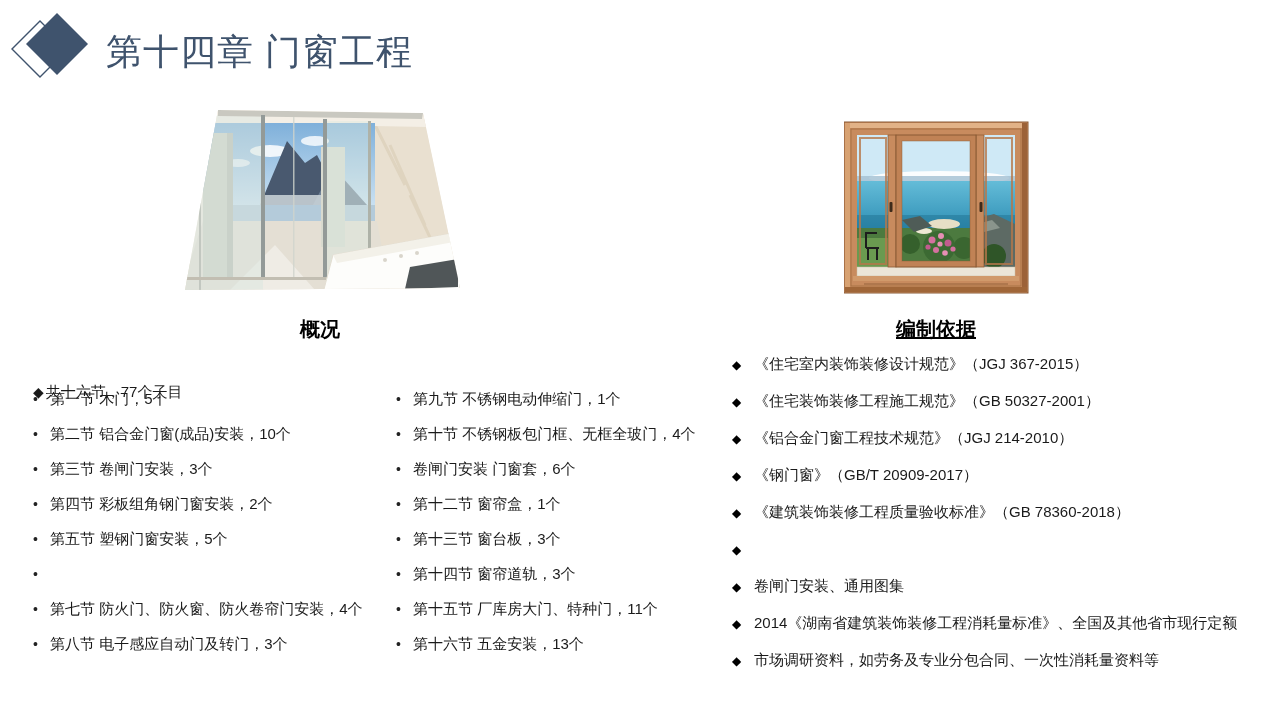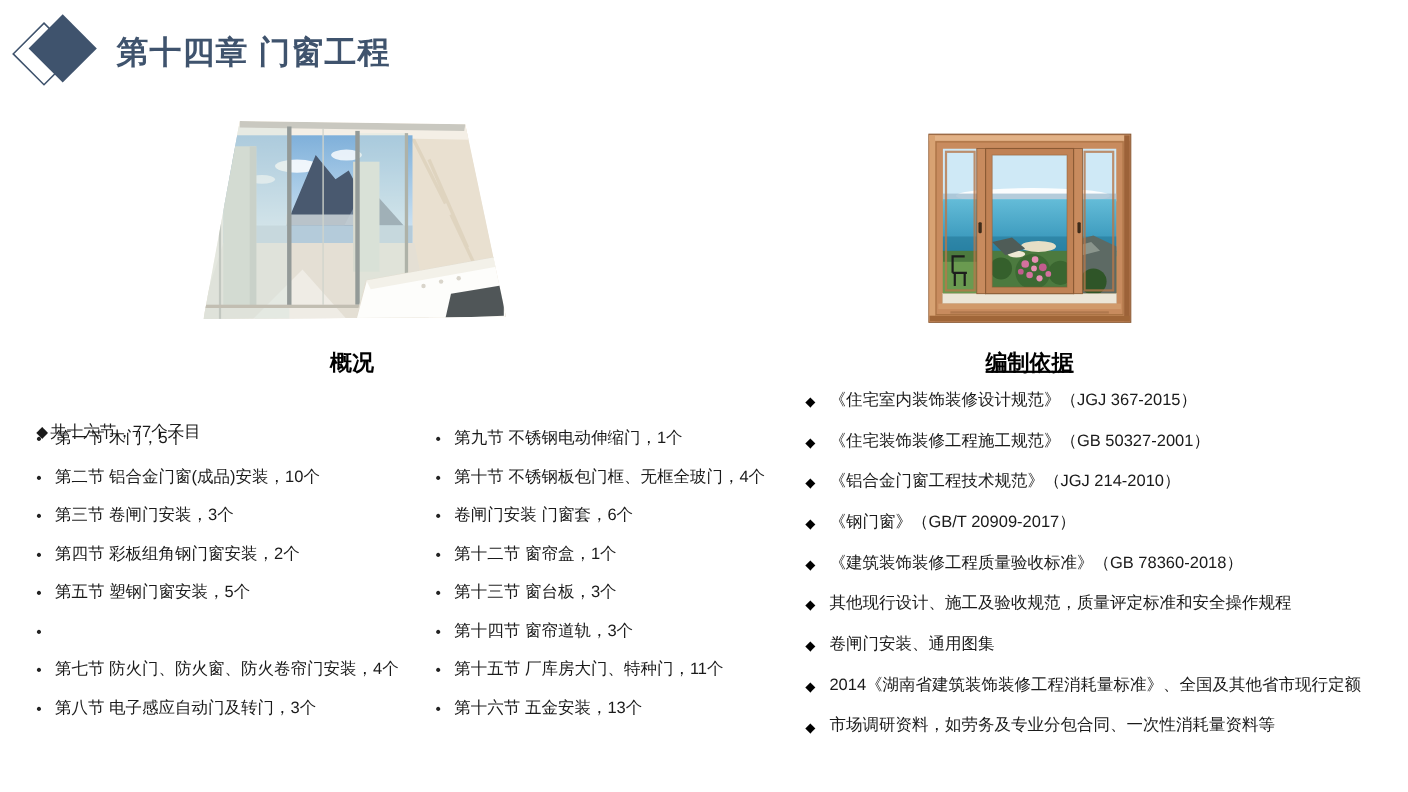--- a/index.html
+++ b/index.html
@@ -5,21 +5,21 @@
   html,body{margin:0;padding:0;}
   body{
     width:1280px;height:720px;position:relative;overflow:hidden;
     background:#ffffff;color:#1a1a1a;
     font-family:"Liberation Sans","DejaVu Sans",sans-serif;
   }
   .abs{position:absolute;}
   
   #logo{left:8px;top:8px;width:88px;height:76px;}
   #slide-title{
-    left:106px;top:28px;font-size:29px;font-weight:bold;color:#3F536D;
+    left:106px;top:28px;font-size:36px;font-weight:normal;color:#3F536D;
     letter-spacing:1px;white-space:nowrap;
   }
   
   #overview-photo{left:175px;top:105px;width:290px;height:190px;}
   #basis-photo{left:844px;top:120px;width:185px;height:175px;}
   
   .caption{font-size:20px;font-weight:bold;color:#000;text-align:center;white-space:nowrap;}
   #overview-caption{left:175px;top:316px;width:290px;font-family:Liberation Serif, serif;}
   #basis-caption{left:844px;top:316px;width:184px;text-decoration:underline;}
   
@@ -257,21 +257,20 @@
   <div class="brow">
       <span class="dmd">◆</span>
       <span>《钢门窗》（GB/T 20909-2017）</span>
     </div>
   <div class="brow">
       <span class="dmd">◆</span>
       <span>《建筑装饰装修工程质量验收标准》（GB 78360-2018）</span>
     </div>
   <div class="brow">
       <span class="dmd">◆</span>
-      <span>其他现行设计、施工及验收规范，质量评定标准和安全操作规程</span>
     </div>
   <div class="brow">
       <span class="dmd">◆</span>
       <span>卷闸门安装、通用图集</span>
     </div>
   <div class="brow">
       <span class="dmd">◆</span>
       <span>2014《湖南省建筑装饰装修工程消耗量标准》、全国及其他省市现行定额</span>
     </div>
   <div class="brow">

